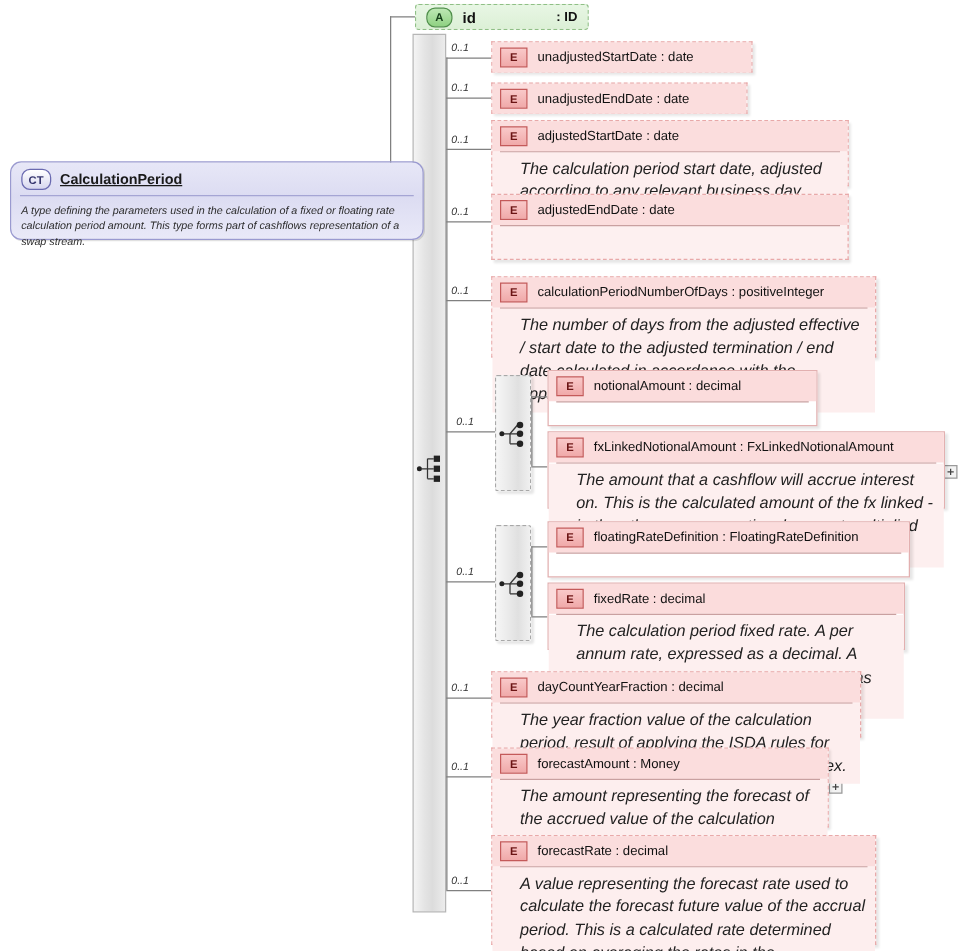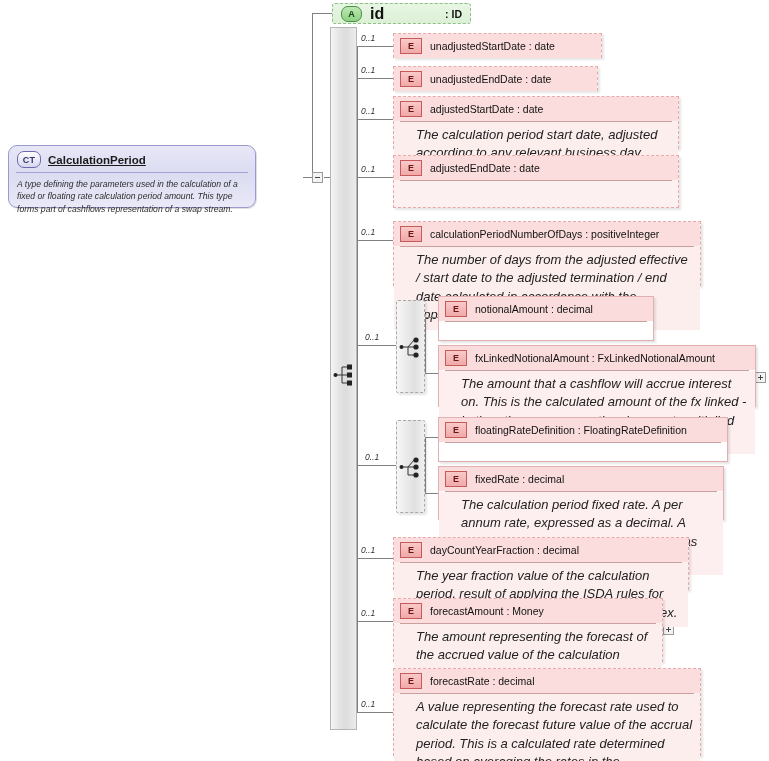--- a/index.html
+++ b/index.html
@@ -41,21 +41,21 @@
     border:1px dashed #8fbf86;
     border-radius:3px;
     display:flex;align-items:center;padding:0 8px;
   }
   .attr-badge{
     width:19px;height:14px;border:1px solid #4f8f4a;border-radius:7px;
     background:linear-gradient(to bottom,#bde8b4,#8fd182);
     font-size:9px;font-weight:bold;color:#16401a;
     display:flex;align-items:center;justify-content:center;margin-right:8px;
   }
-  .attr-name{font-size:16px;font-weight:bold;color:#111;}
+  .attr-name{font-size:12px;font-weight:bold;color:#111;}
   .attr-type{font-size:10.5px;font-weight:bold;color:#111;margin-left:auto;padding-left:14px;}
 
   
   .el-box{
     background:#fdf0f0;
     border:1px dashed #e8a9a9;
     box-shadow:2px 2px 2px rgba(0,0,0,.10);
   }
   .el-box.solid{border-style:solid;border-color:#e2b0b0;background:#fff;}
   .el-head{display:flex;align-items:center;padding:4px 7px 4px 6px;background:#fbdddd;}
@@ -149,21 +149,21 @@
   <div class="hline" style="left:357px;top:465px;width:40px;"></div>
   <div class="hline" style="left:357px;top:558px;width:36px;"></div>
   <div class="hline" style="left:357px;top:621px;width:36px;"></div>
   <div class="hline" style="left:357px;top:712px;width:36px;"></div>
 
   <div class="expander" style="left:312px;top:172px;"></div>
   <div class="expander plus" style="left:755px;top:372px;"></div>
   <div class="expander plus" style="left:727px;top:437px;"></div>
   <div class="expander plus" style="left:663px;top:624px;"></div>
 
-  <div class="node ct-box" style="left:8px;top:145px;width:248px;height:63px;">
+  <div class="node ct-box" style="left:8px;top:129px;width:331px;height:63px;">
     <div class="ct-head">
       <div class="ct-badge">CT</div>
       <div class="ct-title">CalculationPeriod</div>
     </div>
     <div class="ct-sep"></div>
     <div class="ct-doc">A type defining the parameters used in the calculation of a fixed or floating rate calculation period amount. This type forms part of cashflows representation of a swap stream.</div>
   </div>
 
   <div class="node attr-box" style="left:332px;top:3px;width:139px;height:21px;">
     <div class="attr-badge">A</div>

